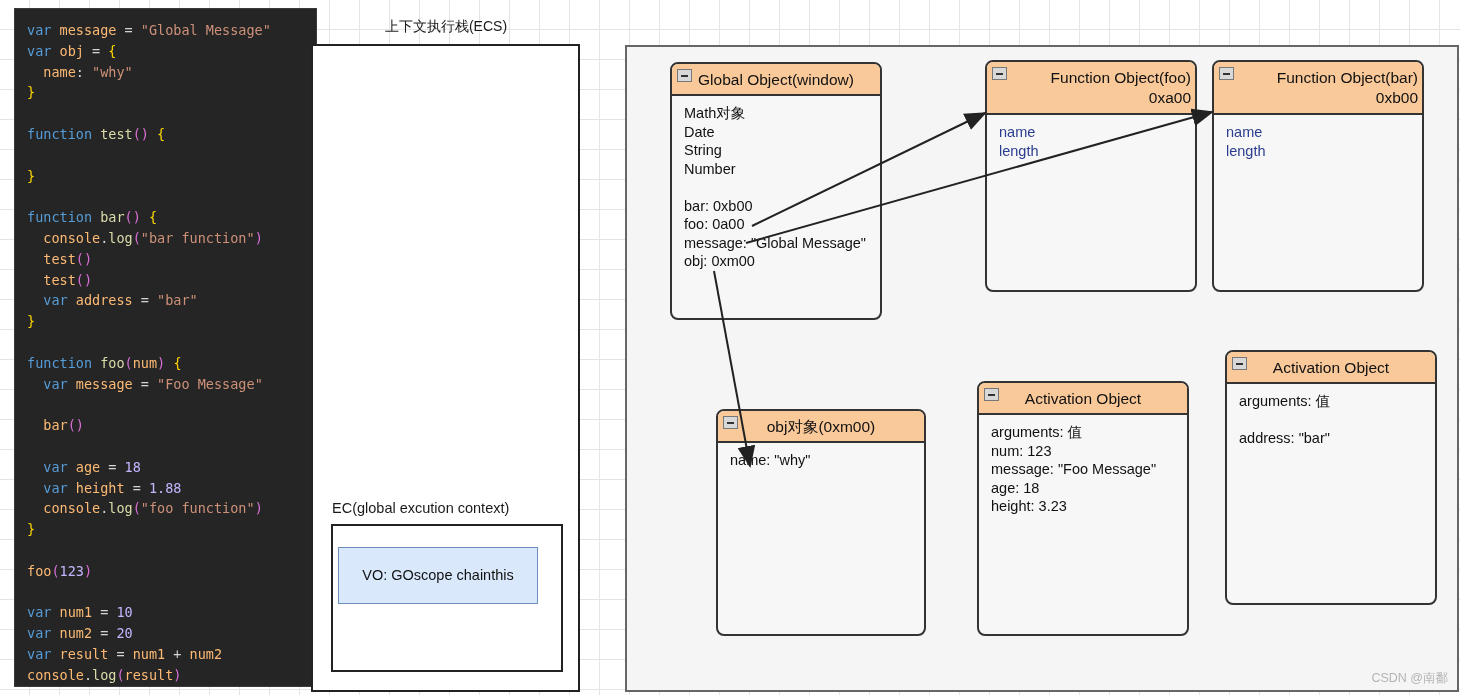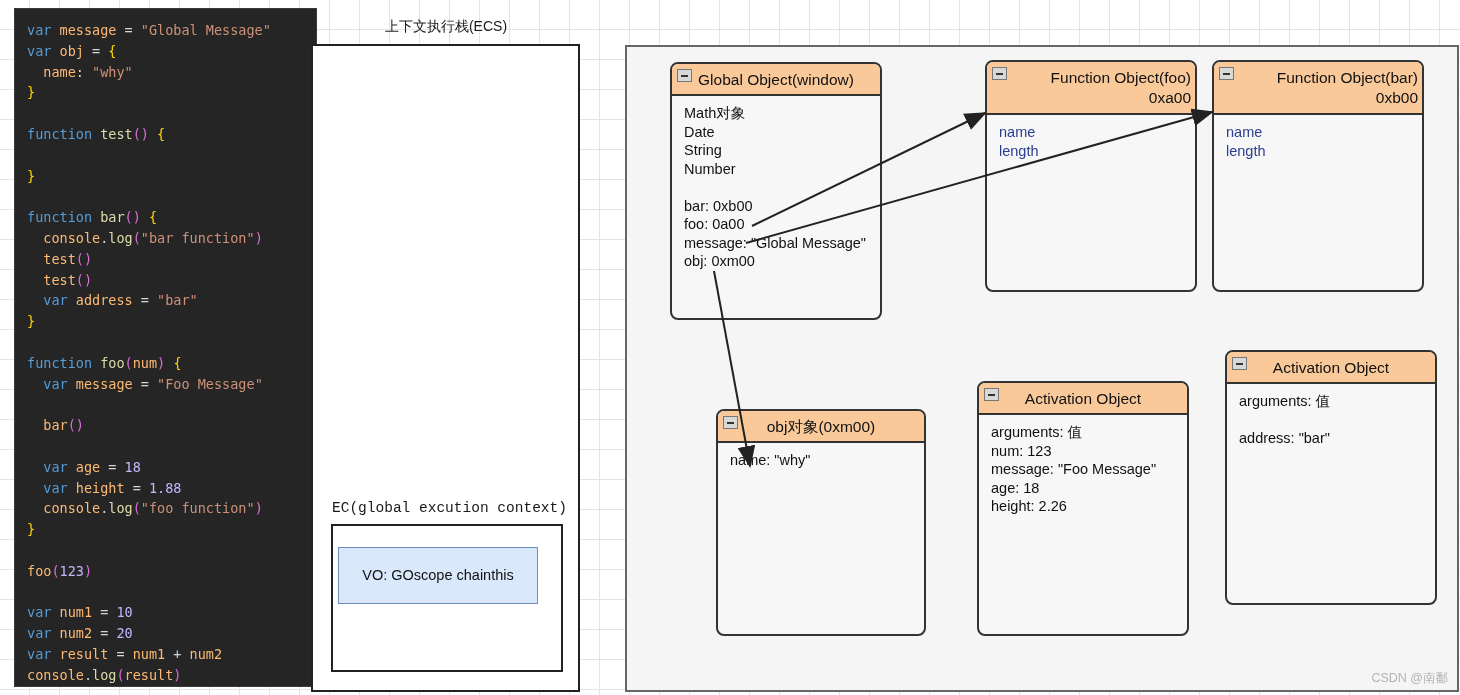--- a/index.html
+++ b/index.html
@@ -46,21 +46,21 @@
   
   #ecs-title{
     position:absolute;left:311px;top:3px;width:270px;
     text-align:center;font-size:14px;color:#1a1a1a;margin-top:15px;
   }
   #ecs-box{
     position:absolute;left:311px;top:44px;width:269px;height:648px;
     background:#ffffff;border:2px solid #222;box-sizing:border-box;
   }
   #ec-label{
-    position:absolute;left:332px;top:500px;font-size:14.5px;color:#1a1a1a;font-family:Liberation Mono, monospace;
+    position:absolute;left:332px;top:500px;font-size:14.5px;color:#1a1a1a;
   }
   #ec-frame{
     position:absolute;left:331px;top:524px;width:232px;height:148px;
     background:#ffffff;border:2px solid #222;box-sizing:border-box;
   }
   #vo-box{
     position:absolute;left:338px;top:547px;width:200px;height:57px;
     background:#dae8fc;border:1px solid #6c8ebf;box-sizing:border-box;
     display:flex;flex-direction:row;align-items:center;justify-content:center;
     font-size:14.5px;color:#111;line-height:18.5px;
@@ -197,21 +197,21 @@
 <div class="objbox" id="box-ao-foo">
   <div class="objhead">
     <span class="minus-icon"></span>
     <span>Activation Object</span>
   </div>
   <div class="objbody">
       <span class="row">arguments: 值</span>
       <span class="row">num: 123</span>
       <span class="row">message: "Foo Message"</span>
       <span class="row">age: 18</span>
-      <span class="row">height: 2.26</span>
+      <span class="row">height: 3.23</span>
     </div>
 </div>
 
 <div class="objbox" id="box-ao-bar">
   <div class="objhead">
     <span class="minus-icon"></span>
     <span>Activation Object</span>
   </div>
   <div class="objbody">
       <span class="row">arguments: 值</span>

